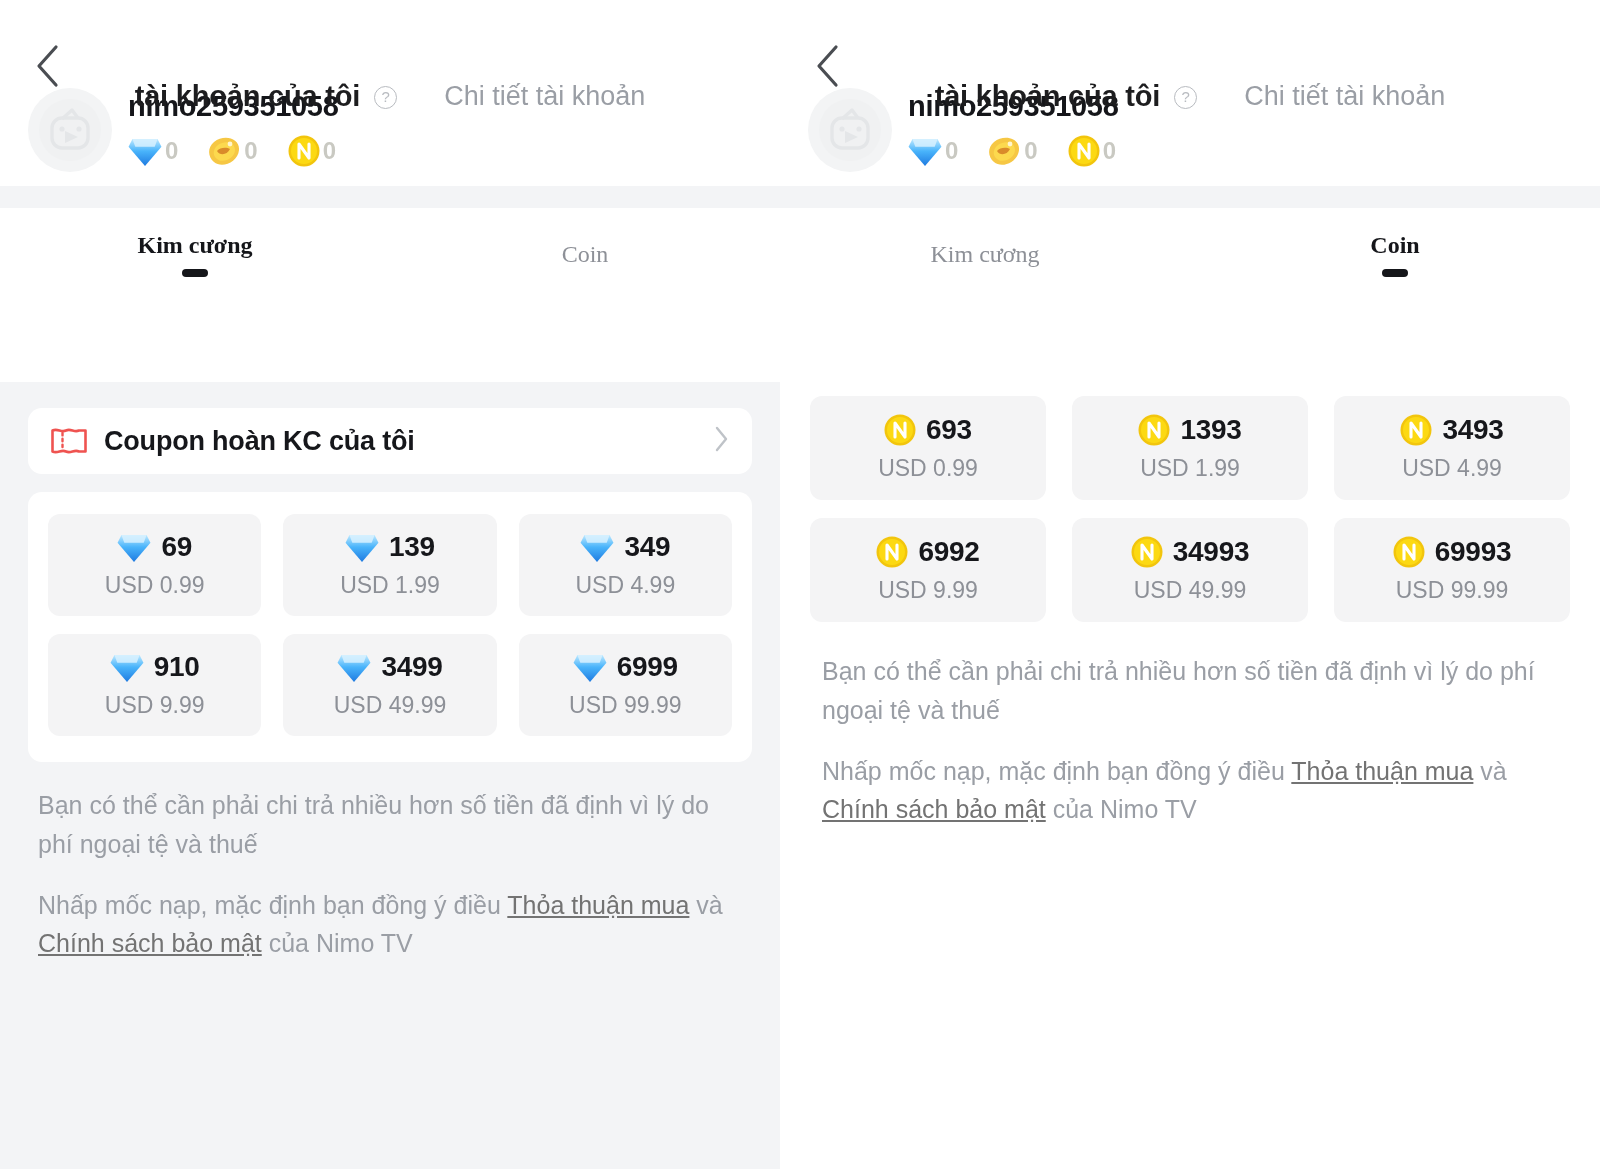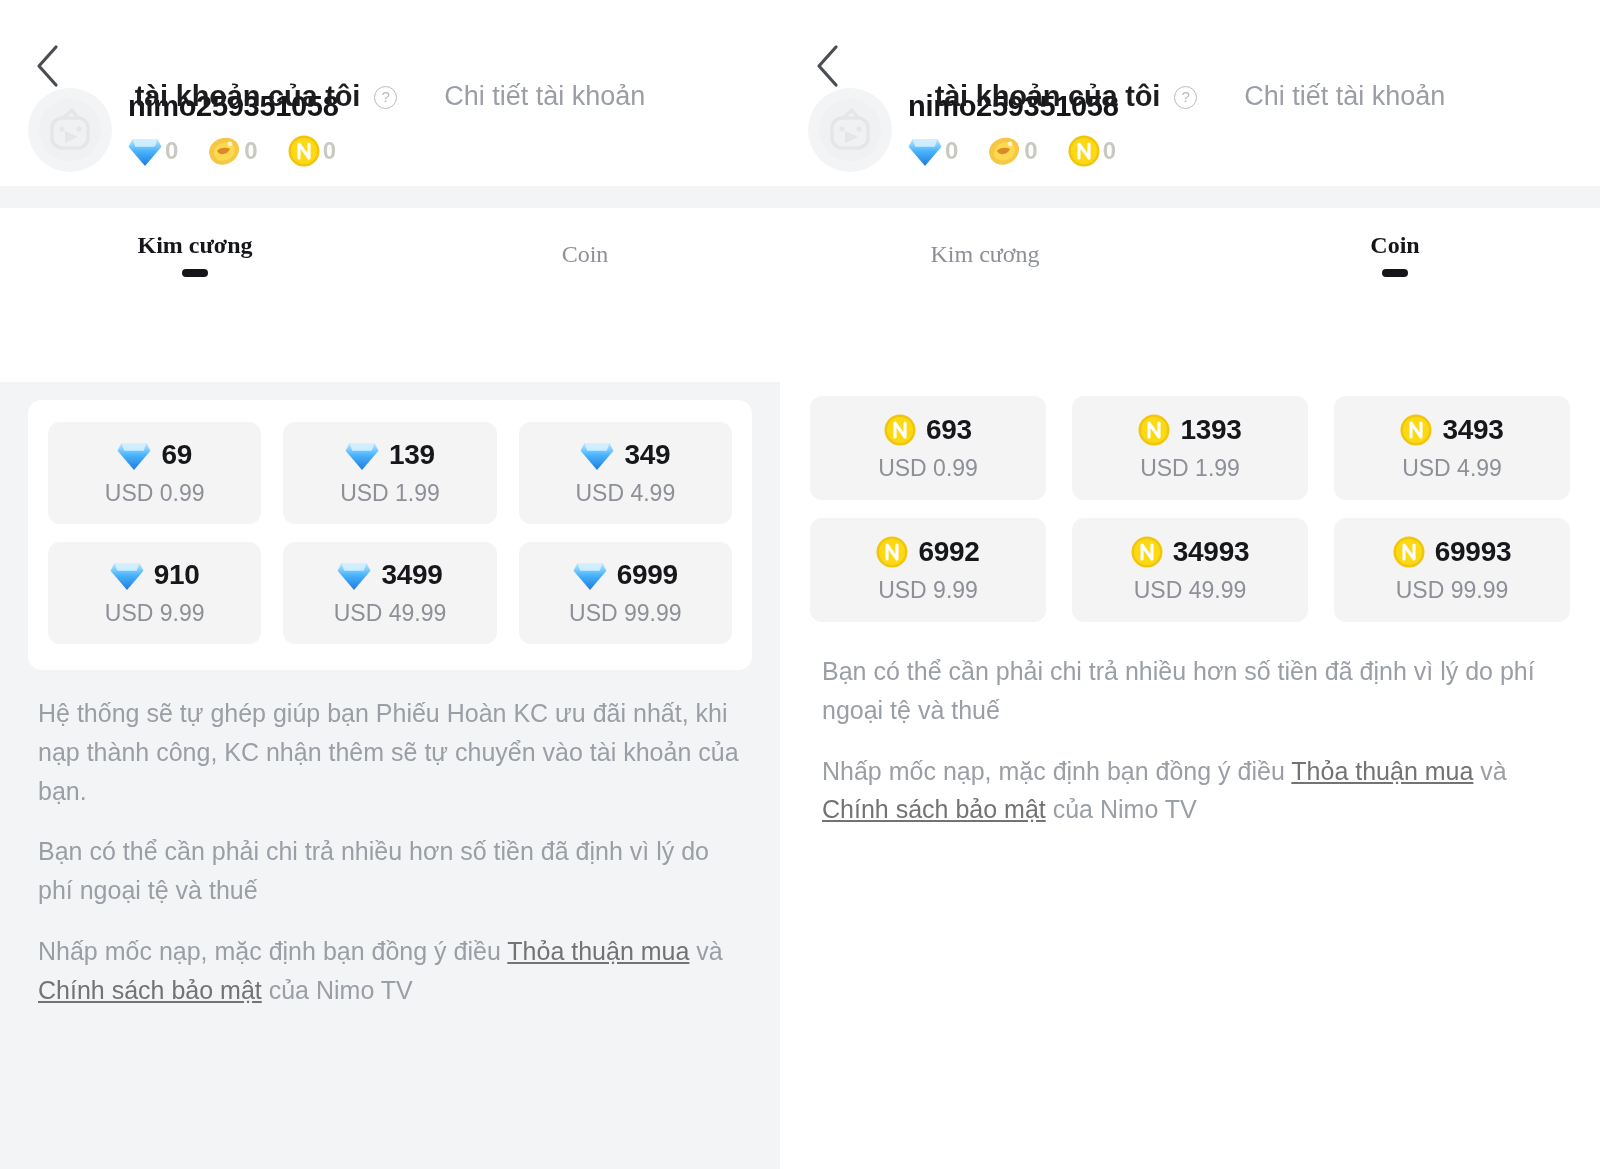--- a/index.html
+++ b/index.html
@@ -234,20 +234,34 @@
         <span class="tab-label">Kim cương</span>
         <span class="tab-underline"></span>
       </div>
       <div class="tab">
         <span class="tab-label">Coin</span>
       </div>
     </div>
 
     <div class="content-left">
 
+      <div class="card coupon-card">
+        <span class="coupon-icon">
+          <svg width="38" height="30" viewBox="0 0 38 30">
+            <path d="M2.5 4.5 C8 2 11 7 16 4.5 C21 2 24 7 29 4.5 L35.5 4.5 L35.5 25.5 L29 25.5 C24 23 21 28 16 25.5 C11 23 8 28 2.5 25.5 Z" fill="none" stroke="#ef5350" stroke-width="2.6" stroke-linejoin="round"></path>
+            <line x1="12.5" y1="7" x2="12.5" y2="23" stroke="#ef5350" stroke-width="2.4" stroke-dasharray="2.4 3.4" stroke-linecap="round"></line>
+          </svg>
+        </span>
+        <span class="coupon-label">Coupon hoàn KC của tôi</span>
+        <span class="coupon-arrow">
+          <svg width="16" height="28" viewBox="0 0 16 28">
+              <path d="M3 3 L12 14 L3 25" fill="none" stroke="#bfc3c8" stroke-width="2.4" stroke-linecap="round" stroke-linejoin="round"></path>
+            </svg>
+        </span>
+      </div>
 
       <div class="card packages-card">
         <div class="grid">
 
           <div class="pkg">
             <div class="pkg-top">
               <span>
                 <svg class="gem" viewBox="0 0 34 32">
                     <path d="M4 3 H30 L34 11 L17 31 L0 11 Z" fill="url(#gemg1)"></path>
                     <path d="M4 3 H30 L27 11 H7 Z" fill="#d8f1ff" opacity="0.85"></path>
@@ -320,21 +334,20 @@
               </span>
               <span class="pkg-amount">6999</span>
             </div>
             <div class="pkg-price">USD 99.99</div>
           </div>
 
         </div>
       </div>
 
       <div class="notes">
-        <p class="note-p">Hệ thống sẽ tự ghép giúp bạn Phiếu Hoàn KC ưu đãi nhất, khi nạp thành công, KC nhận thêm sẽ tự chuyển vào tài khoản của bạn.</p>
         <p class="note-p">Bạn có thể cần phải chi trả nhiều hơn số tiền đã định vì lý do phí ngoại tệ và thuế</p>
         <p class="note-p">
           <span>Nhấp mốc nạp, mặc định bạn đồng ý điều </span><span class="link">Thỏa thuận mua</span><span> và </span><span class="link">Chính sách bảo mật</span><span> của Nimo TV</span>
         </p>
       </div>
     </div>
   </div>
 
   <div class="panel panel-right">
 

